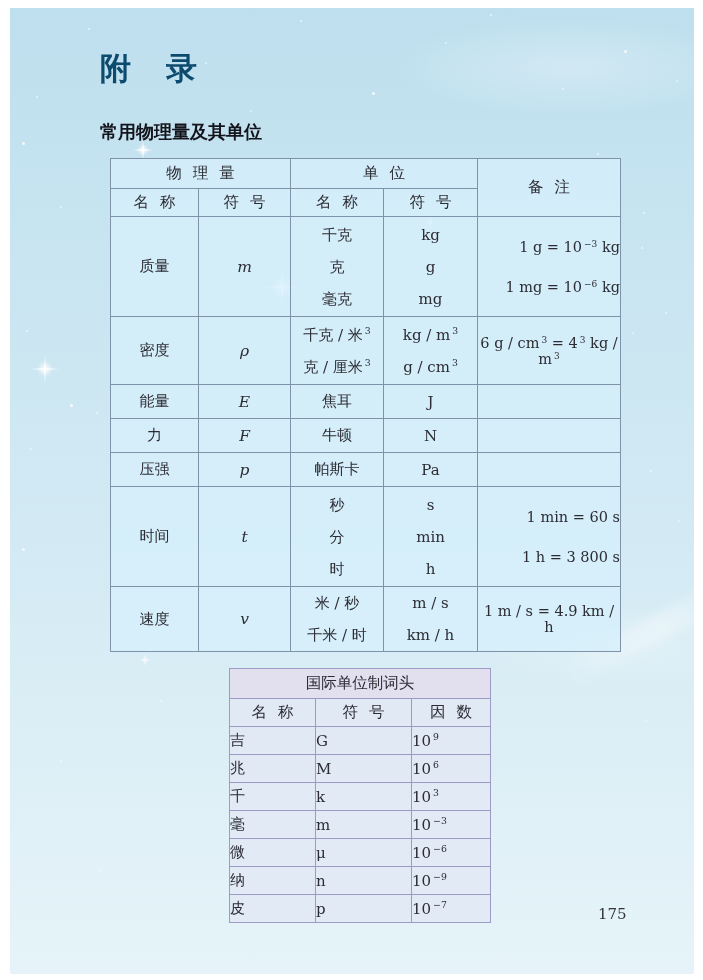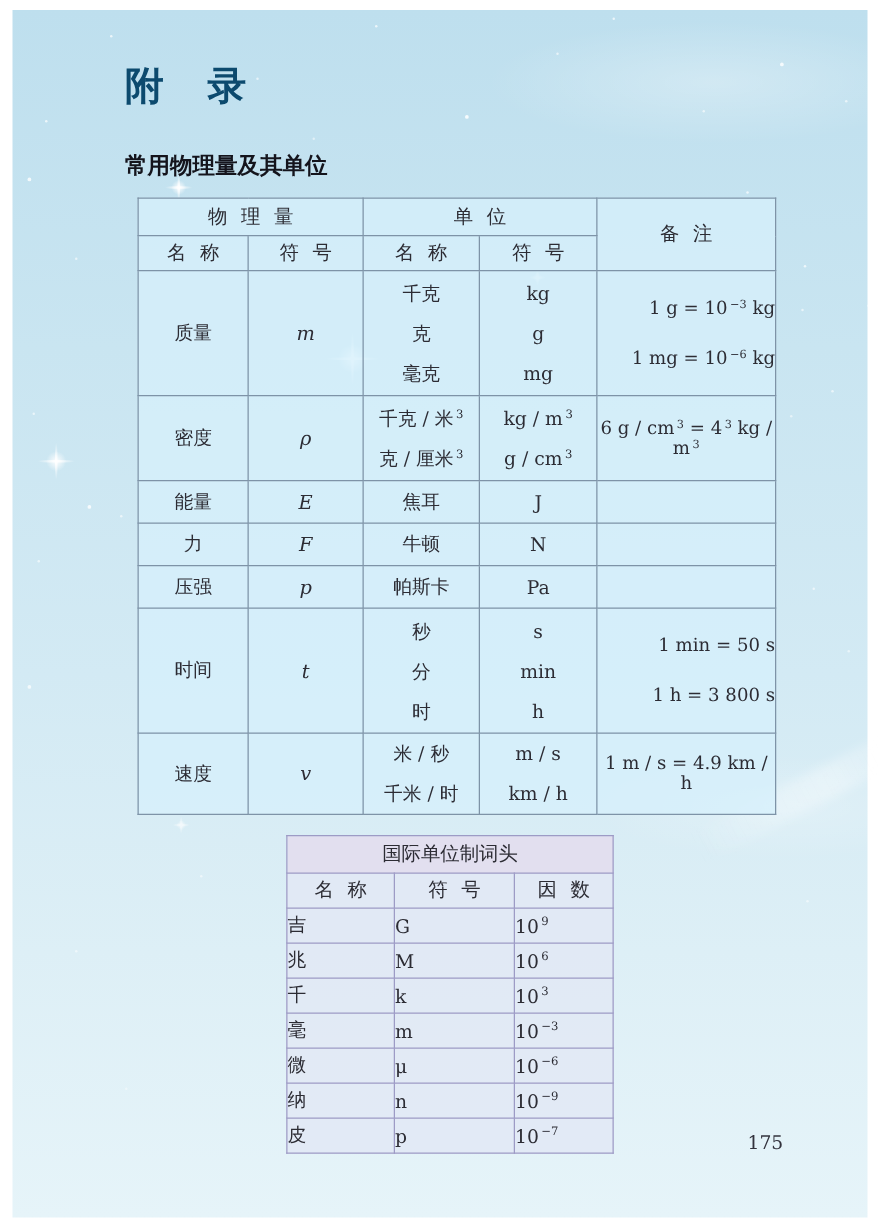--- a/index.html
+++ b/index.html
@@ -184,21 +184,21 @@
         <div class="ln">秒</div>
         <div class="ln">分</div>
         <div class="ln">时</div>
       </td>
       <td class="lat">
         <div class="ln">s</div>
         <div class="ln">min</div>
         <div class="ln">h</div>
       </td>
       <td class="note">
-        <div class="nln">1 min = 50 s</div>
+        <div class="nln">1 min = 60 s</div>
         <div class="nln">1 h = 3 800 s</div>
       </td>
     </tr>
 
     <tr style="height:65px">
       <td class="cjk">速度</td>
       <td class="sym">v</td>
       <td class="cjk">
         <div class="ln">米 / 秒</div>
         <div class="ln">千米 / 时</div>

